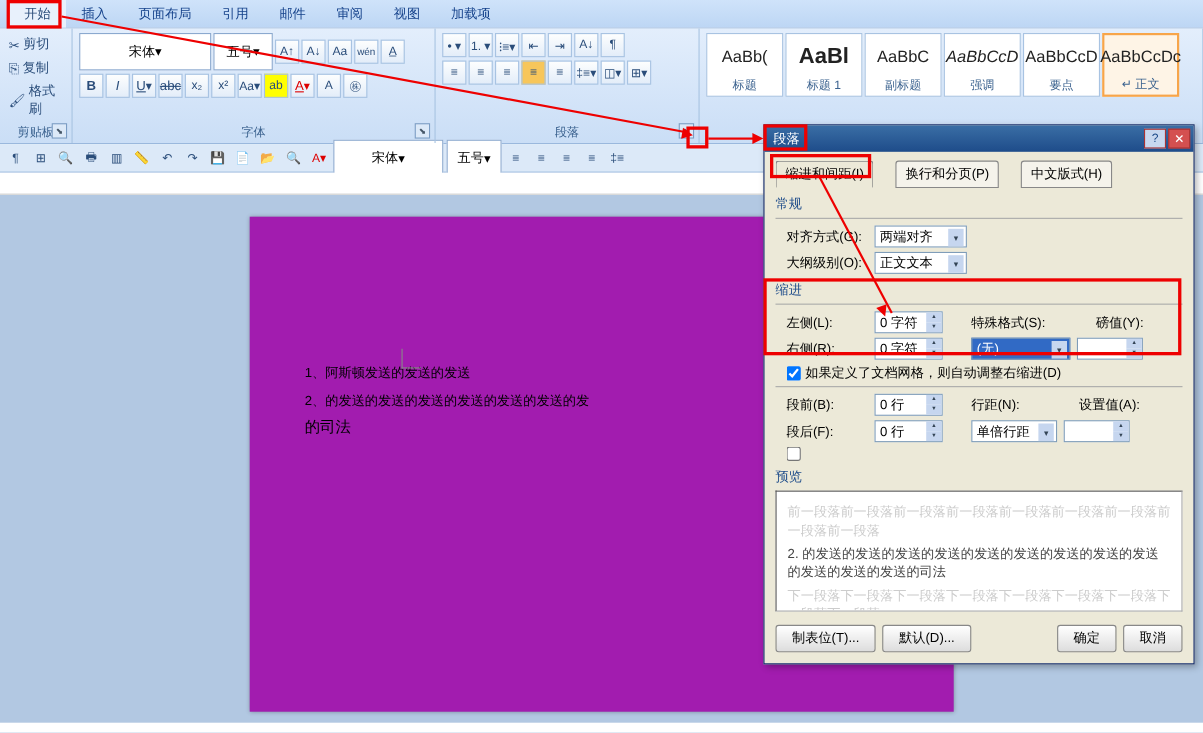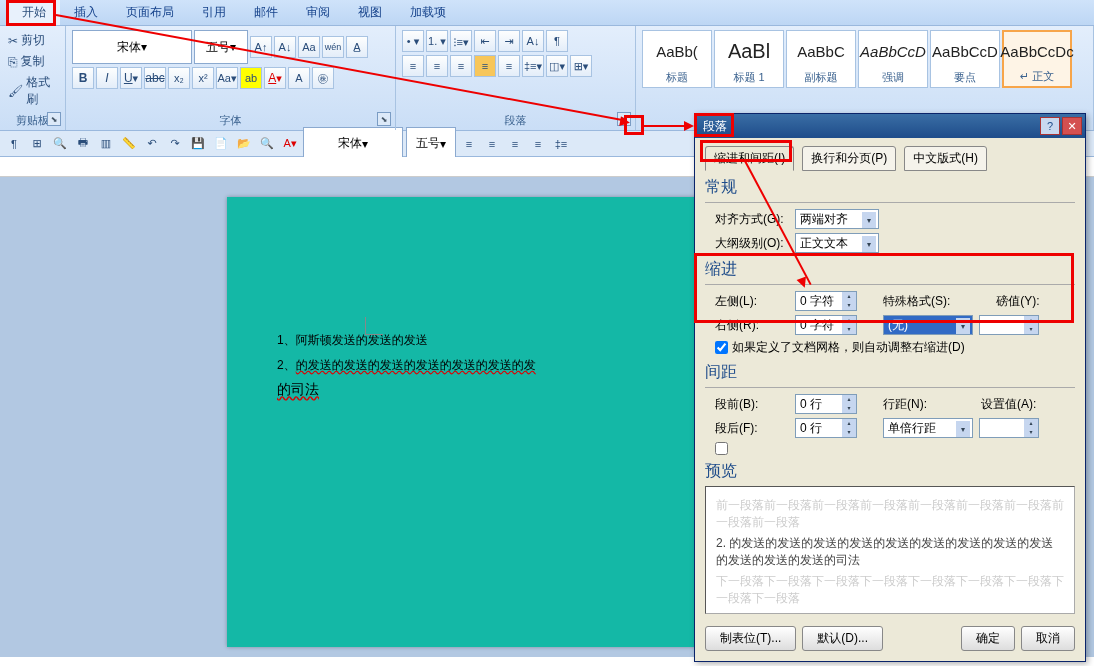--- a/index.html
+++ b/index.html
@@ -21,47 +21,47 @@
 .styles-group{flex:1;display:flex;flex-direction:column}
 .styles-row{display:flex;gap:2px}
 .style-box{width:70px;height:58px;border:1px solid #a8c3e2;background:#fff;display:flex;flex-direction:column;align-items:center;justify-content:center;padding:2px}
 .style-box.sel{border:2px solid #f7a54a;background:#fef4e6}
 .style-sample{font-size:15px;color:#222;flex:1;display:flex;align-items:center}
 .style-name{font-size:11px;color:#3b628f}
 .qat{background:#dce9f8;height:26px;display:flex;align-items:center;padding:0 4px;gap:3px;border-bottom:1px solid #9ab8dd}
 .qat .btn-s{height:20px;width:20px;border:none;background:transparent}
 .ruler{height:20px;background:#fff;border-bottom:1px solid #ccc;position:relative;font-size:8px;color:#666}
 .doc-area{background:#b2c8e2;height:480px;display:flex;justify-content:center;padding-top:20px}
-.page{background:#14b8a6;width:640px;height:450px;box-shadow:0 0 4px rgba(0,0,0,.3);padding:130px 50px 13px;position:relative}
+.page{background:#a21caf;width:640px;height:450px;box-shadow:0 0 4px rgba(0,0,0,.3);padding:130px 50px 13px;position:relative}
 .corner{position:absolute;top:120px;left:138px;width:18px;height:18px;border-left:1px solid #888;border-bottom:1px solid #888}
 .doc-line{font-size:14px;color:#000;line-height:1.8;font-family:SimSun}
-.underline{text-decoration:underline;text-decoration-color:#d00;text-decoration-style:wavy}
+.underline{text-decoration-color:#d00;text-decoration-style:wavy}
 .dialog{position:absolute;top:113px;right:8px;width:392px;background:#ece9d8;border:1px solid #0a246a;box-shadow:2px 2px 6px rgba(0,0,0,.3)}
 .dlg-title{background:linear-gradient(#3a6ea5,#1e4c8a);color:#fff;display:flex;align-items:center;justify-content:space-between;padding:3px 3px 3px 8px;height:24px}
 .dlg-close{display:flex;gap:2px}
 .dlg-cbtn{width:20px;height:18px;background:#d45050;border:1px solid #a33;color:#fff;display:flex;align-items:center;justify-content:center;font-size:11px}
 .dlg-help{background:#c8d8ef;color:#1e4c8a}
 .dlg-body{padding:8px 10px}
-.dlg-tabs{display:flex;gap:8px;margin-bottom:6px}
+.dlg-tabs{display:flex;gap:20px;margin-bottom:6px}
 .dlg-tab{border:1px solid #888;padding:3px 8px;background:#f5f3eb;border-radius:3px 3px 0 0}
 .dlg-tab.active{background:#ece9d8;border-bottom:1px solid #ece9d8}
-.section-label{color:#1e4c8a;font-size:16px;margin:6px 0 4px}
+.section-label{color:#1e4c8a;font-size:12px;margin:6px 0 4px}
 .section-hr{border-top:1px solid #aaa;margin-bottom:6px}
 .form-row{display:flex;align-items:center;gap:6px;margin:4px 0;padding-left:10px}
 .form-label{width:74px}
 .combo{background:#fff;border:1px solid #7f9db9;height:20px;display:flex;align-items:flex-end;justify-content:space-between;padding:0 2px 0 4px}
 .combo .dd{width:14px;height:16px;background:#c6d6ef;display:flex;align-items:center;justify-content:center;font-size:8px;color:#345}
 .spinner{background:#fff;border:1px solid #7f9db9;height:20px;width:62px;display:flex;align-items:center}
 .spinner span{flex:1;padding:0 4px}
 .spin-btns{width:14px;display:flex;flex-direction:column}
 .spin-btns div{height:9px;background:#c6d6ef;font-size:6px;text-align:center;line-height:8px;color:#345}
 .combo.sel{background:#316ac5;color:#fff}
 .chk{display:flex;align-items:center;gap:4px;padding-left:10px;margin:3px 0}
 .chk input{width:13px;height:13px}
-.preview-box{border:1px inset #aaa;background:#fff;height:128px;margin:4px 0;padding:10px;font-size:8px;color:#999;overflow:hidden}
+.preview-box{border:1px inset #aaa;background:#fff;height:110px;margin:4px 0;padding:10px;font-size:8px;color:#999;overflow:hidden}
 .dlg-buttons{display:flex;justify-content:space-between;padding:8px 0 2px;gap:6px}
 .dlg-btn{border:1px solid #888;background:linear-gradient(#fff,#ddd);padding:3px 14px;border-radius:3px}
 .red-box{border:3px solid #e00;position:absolute;pointer-events:none;z-index:100}
 .arrow-line{position:absolute;background:#e00;z-index:99;transform-origin:left center}
 .arrow-head{position:absolute;width:0;height:0;border-left:10px solid #e00;border-top:5px solid transparent;border-bottom:5px solid transparent;z-index:99}
 </style>
 </head>
 <body>
 
 <div class="tabs">
@@ -164,21 +164,21 @@
     <div class="launcher">⬊</div>
   </div>
 
   <div class="group styles-group">
     <div class="styles-row" id="styles-row">
         <div class="style-box">
           <div class="style-sample" style="">AaBb(</div>
           <div class="style-name">标题</div>
         </div>
         <div class="style-box">
-          <div class="style-sample" style="font-size:20px;font-weight:normal;">AaBl</div>
+          <div class="style-sample" style="font-size:20px;font-weight:bold;">AaBl</div>
           <div class="style-name">标题 1</div>
         </div>
         <div class="style-box">
           <div class="style-sample" style="">AaBbC</div>
           <div class="style-name">副标题</div>
         </div>
         <div class="style-box">
           <div class="style-sample" style="font-style:italic;">AaBbCcD</div>
           <div class="style-name">强调</div>
         </div>
@@ -302,21 +302,20 @@
             <div>▴</div>
             <div>▾</div>
           </div>
         </div>
     </div>
     <label class="chk">
         <input type="checkbox" checked="" style="">
         <span>如果定义了文档网格，则自动调整右缩进(D)</span>
       </label>
 
-    <div class="section-label">间距</div>
     <div class="section-hr"></div>
     <div class="form-row">
       <span class="form-label">段前(B):</span>
       <div class="spinner">
           <span>0 行</span>
           <div class="spin-btns">
             <div>▴</div>
             <div>▾</div>
           </div>
         </div>
@@ -328,21 +327,21 @@
     <div class="form-row">
       <span class="form-label">段后(F):</span>
       <div class="spinner">
           <span>0 行</span>
           <div class="spin-btns">
             <div>▴</div>
             <div>▾</div>
           </div>
         </div>
       <span style="width:14px"></span>
-      <div class="combo" style="width:90px">
+      <div class="combo" style="width:78px">
           <span>单倍行距</span>
           <div class="dd">▾</div>
         </div>
       <div class="spinner" style="width:60px">
           <span></span>
           <div class="spin-btns">
             <div>▴</div>
             <div>▾</div>
           </div>
         </div>

